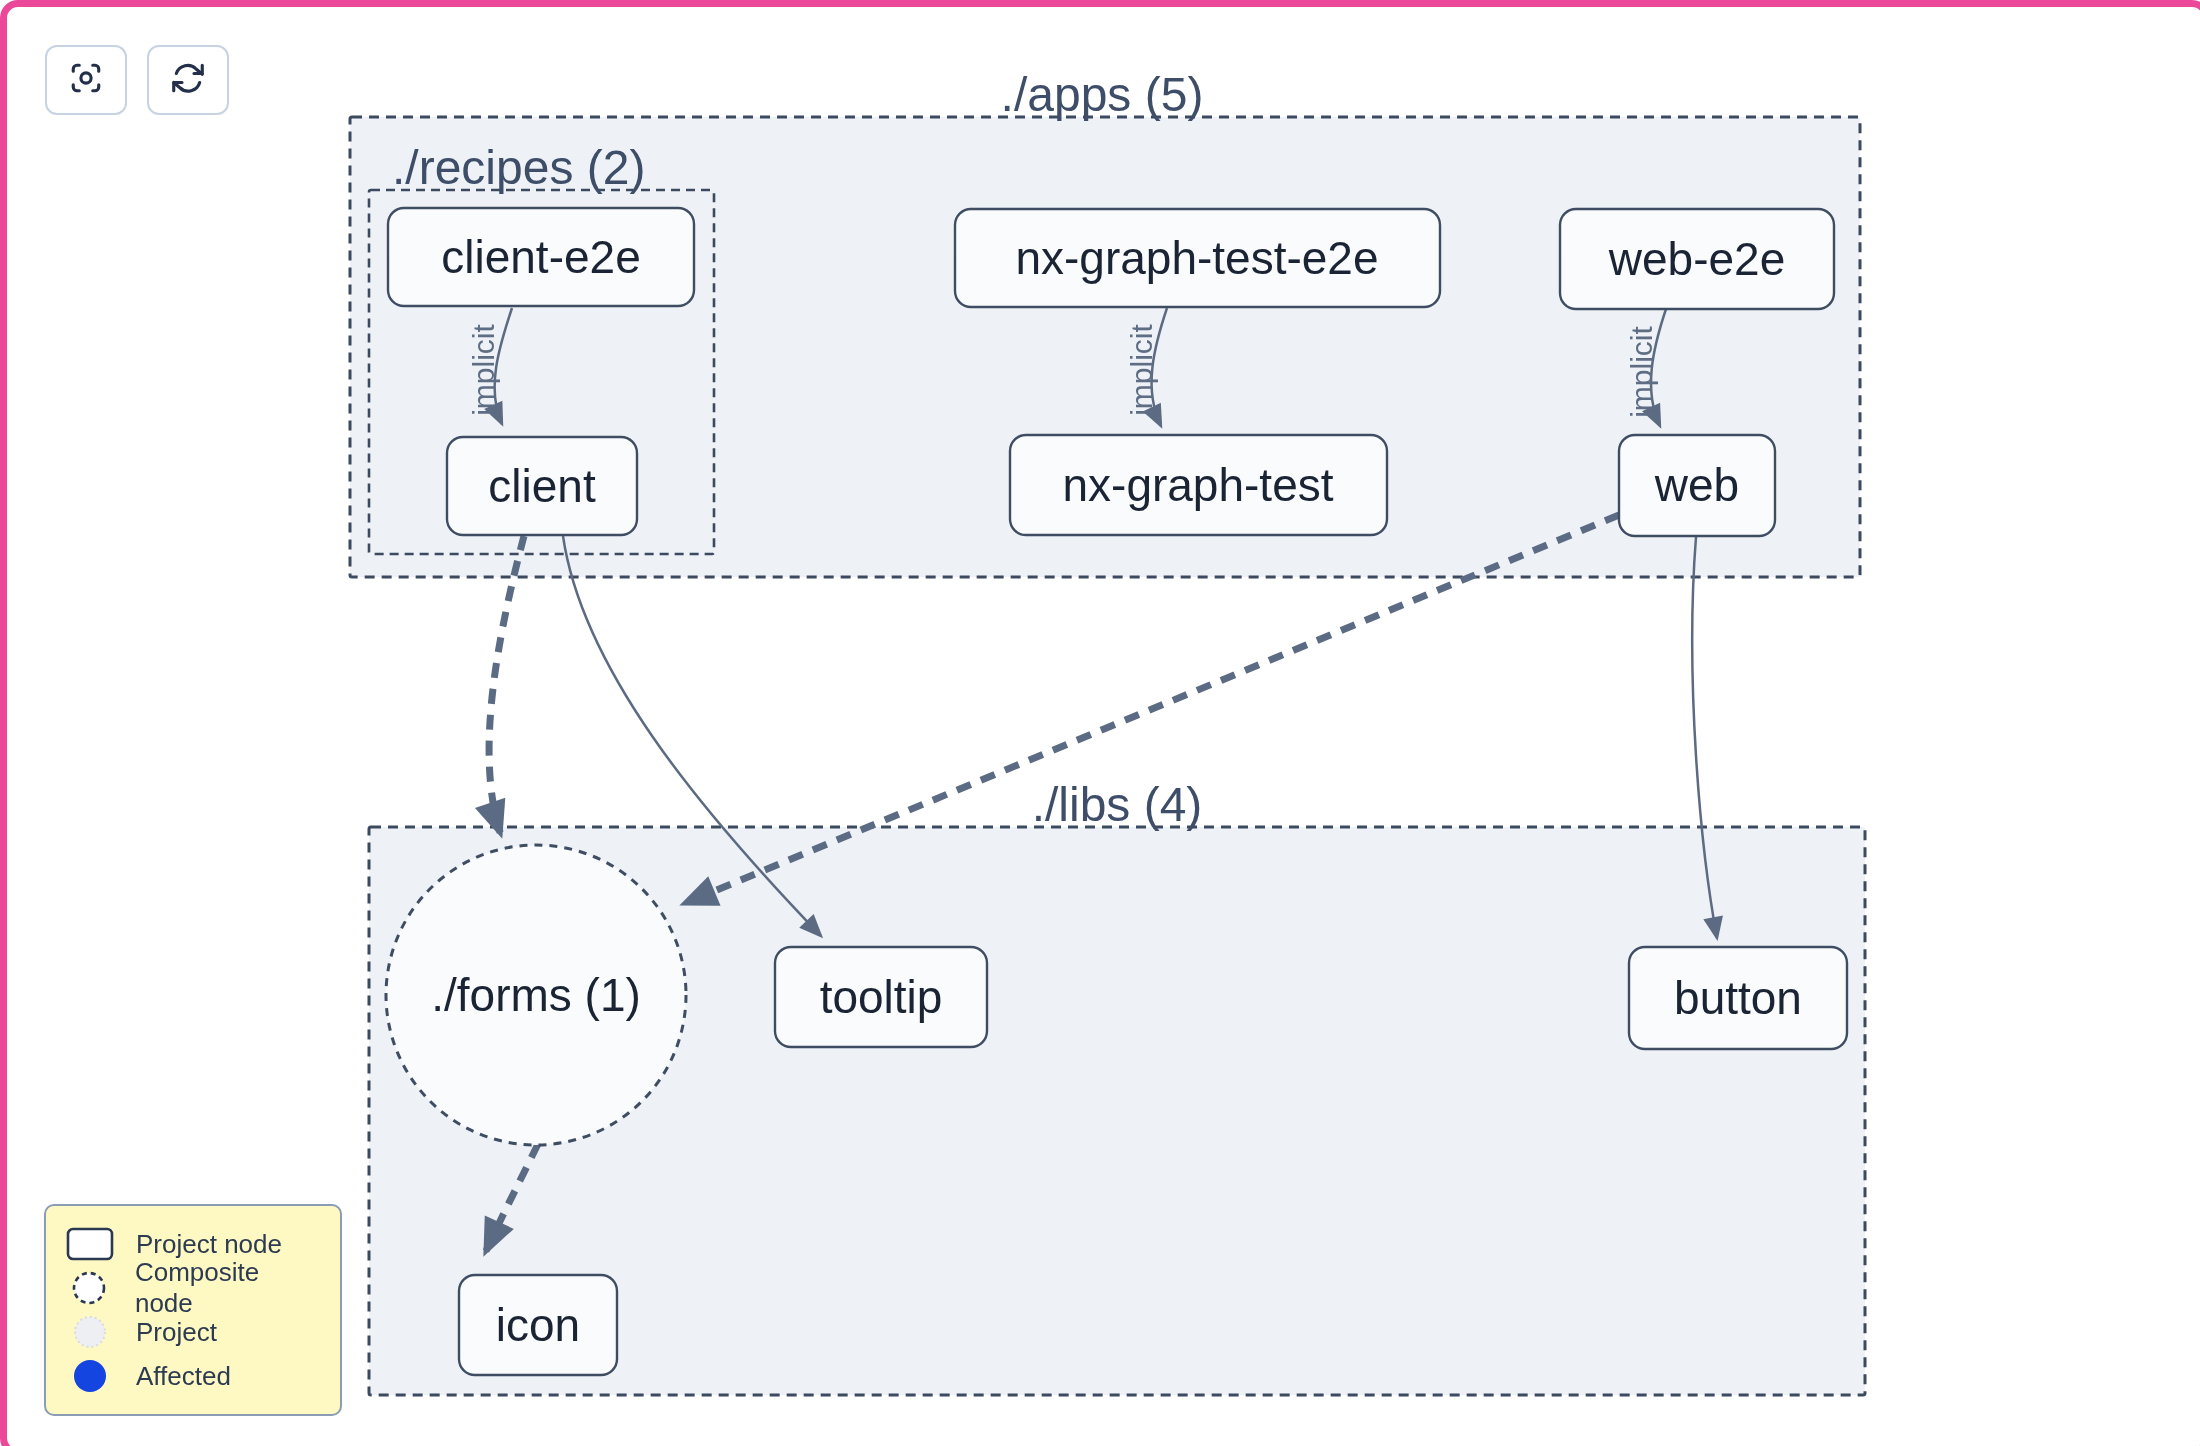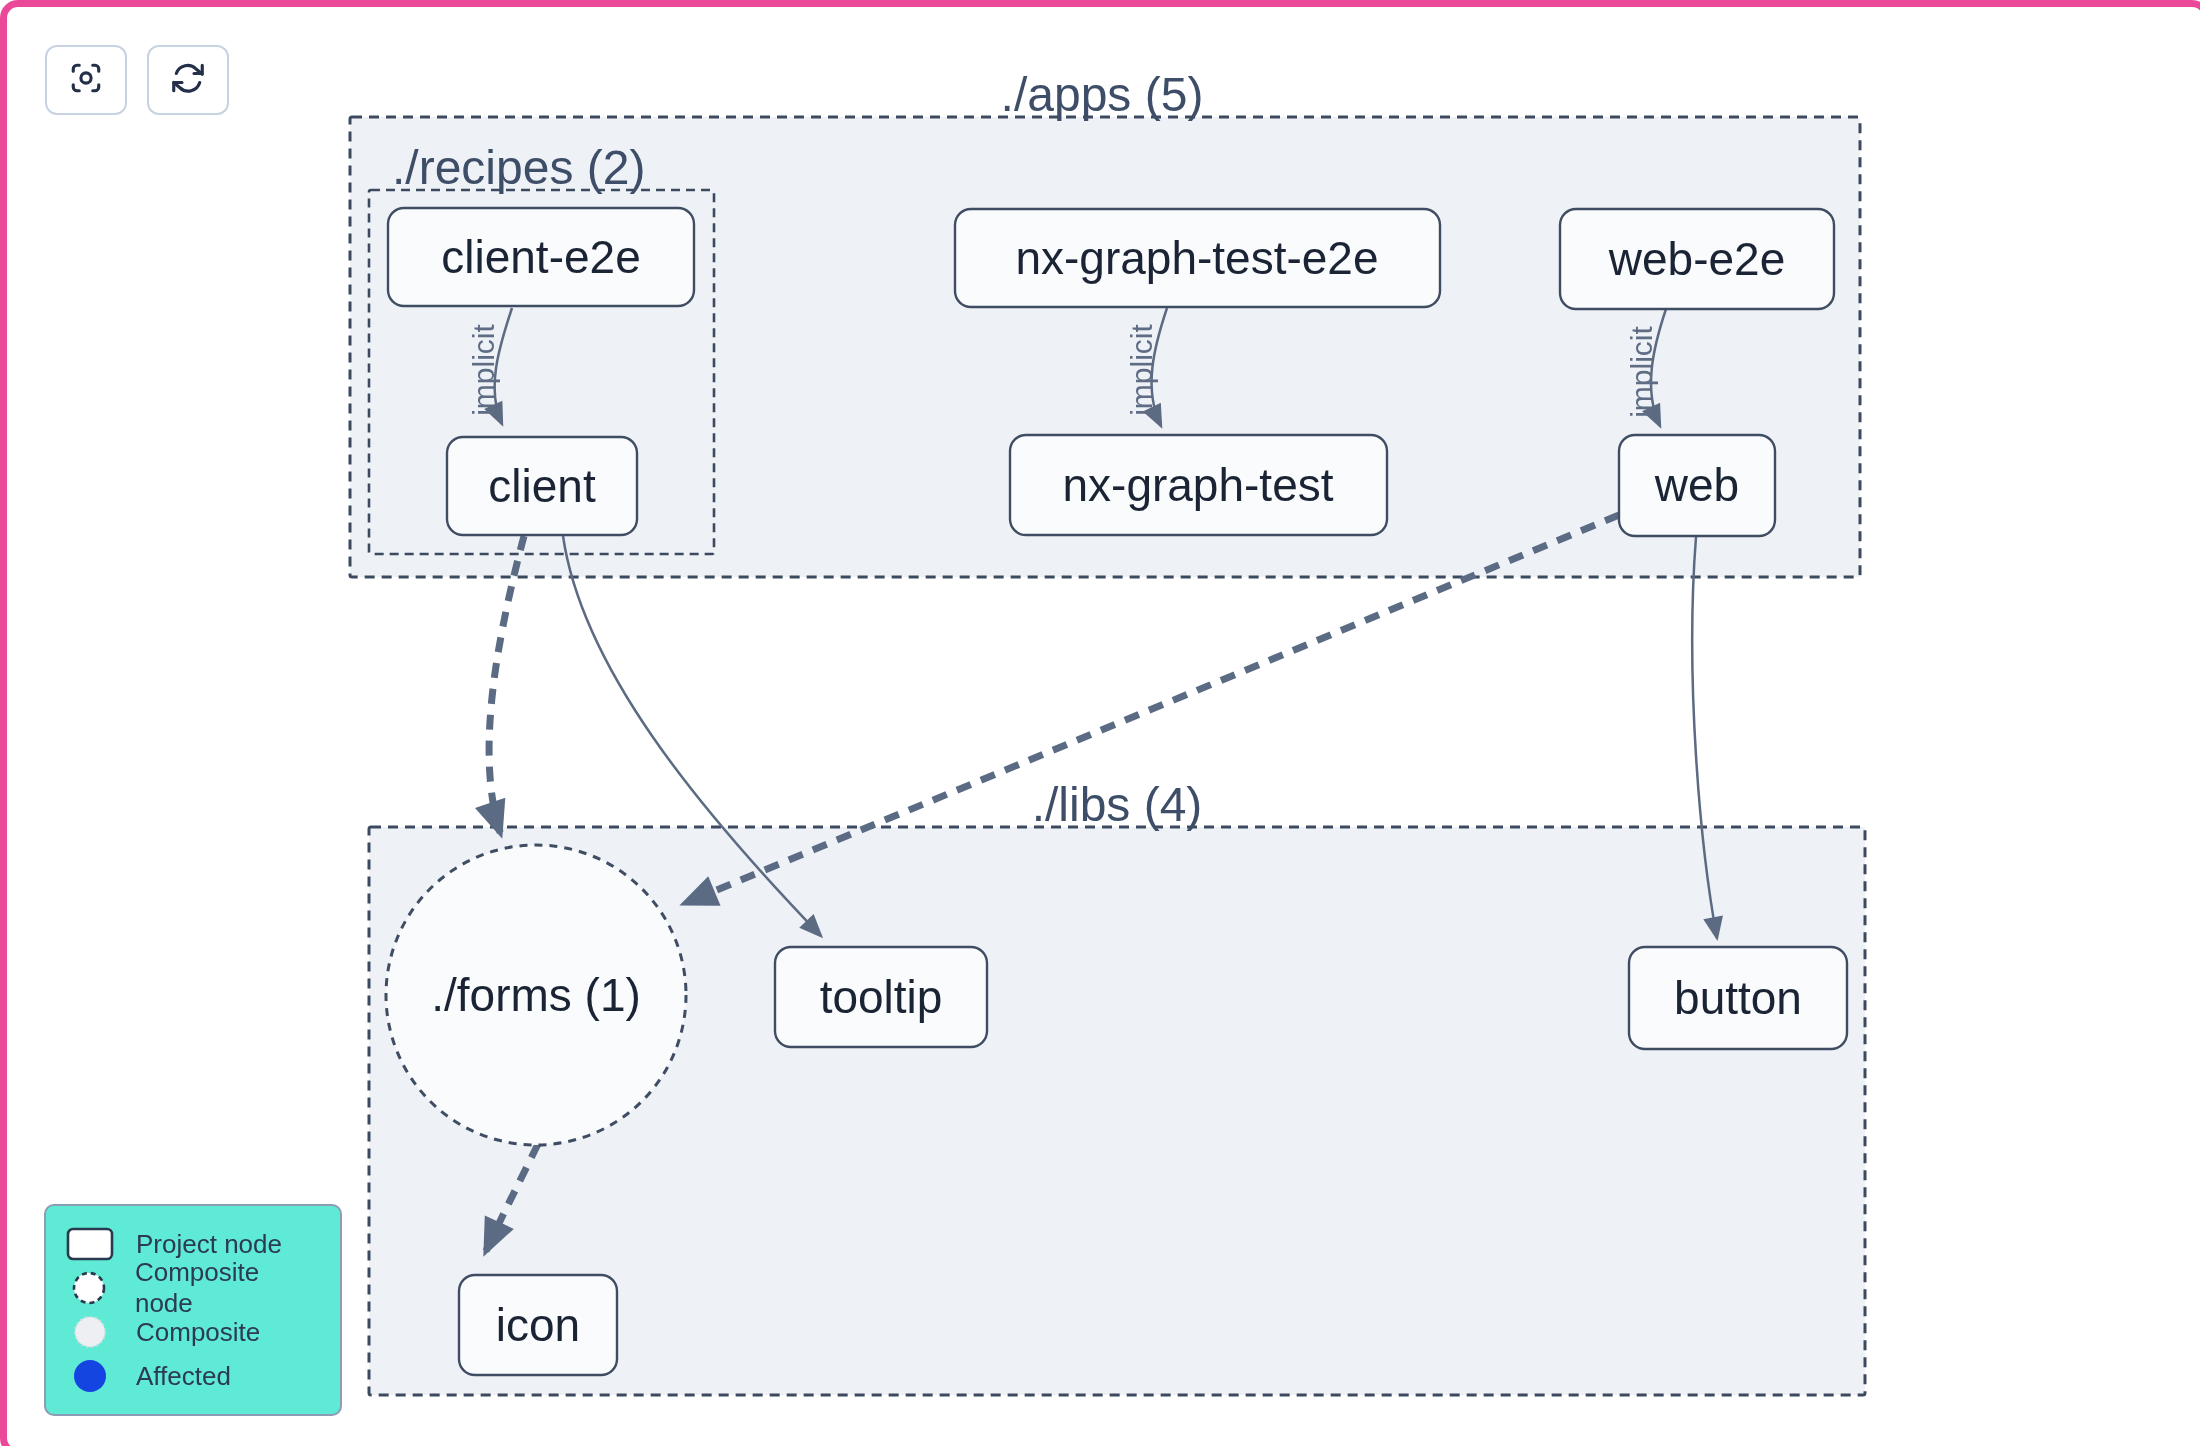--- a/index.html
+++ b/index.html
@@ -22,21 +22,21 @@
   .edge-label{font-size:30px;fill:#5e6d84;}
   .group-rect{fill:#eef1f6;stroke:#3c4a5f;stroke-width:3;stroke-dasharray:10 7;}
   .group-rect-nested{fill:none;stroke:#3c4a5f;stroke-width:2.6;stroke-dasharray:9 6;}
   .node-rect{fill:#fafbfd;stroke:#3f4d63;stroke-width:2.4;}
   .composite-circle{fill:#fafbfd;stroke:#3f4d63;stroke-width:3;stroke-dasharray:8 7;}
   .edge-thin{fill:none;stroke:#5c6b82;stroke-width:2.5;}
   .edge-thick{fill:none;stroke:#5b6b84;stroke-width:7;stroke-dasharray:15 11;}
   
   .legend{
     position:absolute;left:37px;top:1197px;width:298px;height:212px;box-sizing:border-box;
-    background:#5eead4;border:2px solid #8b9cb5;border-radius:10px;
+    background:#fef9c3;border:2px solid #8b9cb5;border-radius:10px;
     display:flex;flex-direction:column;justify-content:space-between;
     padding:16px 20px;z-index:5;
   }
   .legend-row{display:flex;align-items:center;height:44px;}
   .legend-swatch{width:48px;display:flex;align-items:center;justify-content:center;}
   .legend-label{margin-left:22px;font-size:26px;color:#2c3a52;}
 </style>
 </head>
 <body>
 
@@ -156,21 +156,21 @@
         </svg>
       </span>
       <span class="legend-label">Composite node</span>
     </div>
     <div class="legend-row">
       <span class="legend-swatch">
         <svg width="36" height="36" viewBox="0 0 36 36">
           <circle cx="18" cy="18" r="15" stroke="#d7dbe3" stroke-width="2" stroke-dasharray="2 3" fill="#edeff3"></circle>
         </svg>
       </span>
-      <span class="legend-label">Composite</span>
+      <span class="legend-label">Project</span>
     </div>
     <div class="legend-row">
       <span class="legend-swatch">
         <svg width="36" height="36" viewBox="0 0 36 36">
           <circle cx="18" cy="18" r="16" fill="#1445e0"></circle>
         </svg>
       </span>
       <span class="legend-label">Affected</span>
     </div>
   </div>

